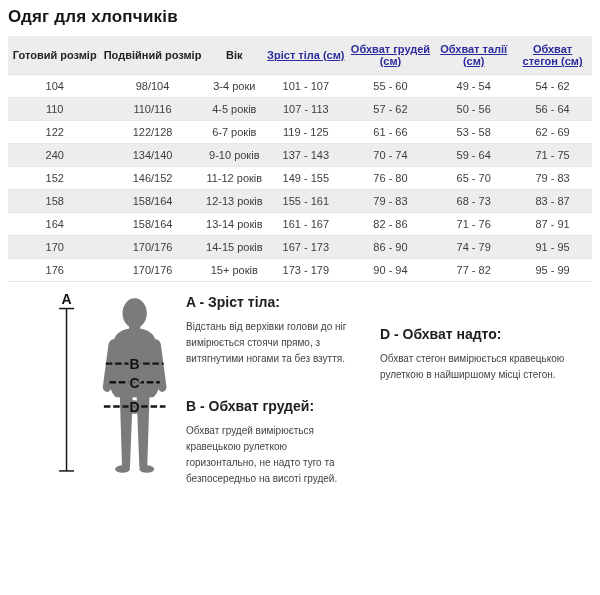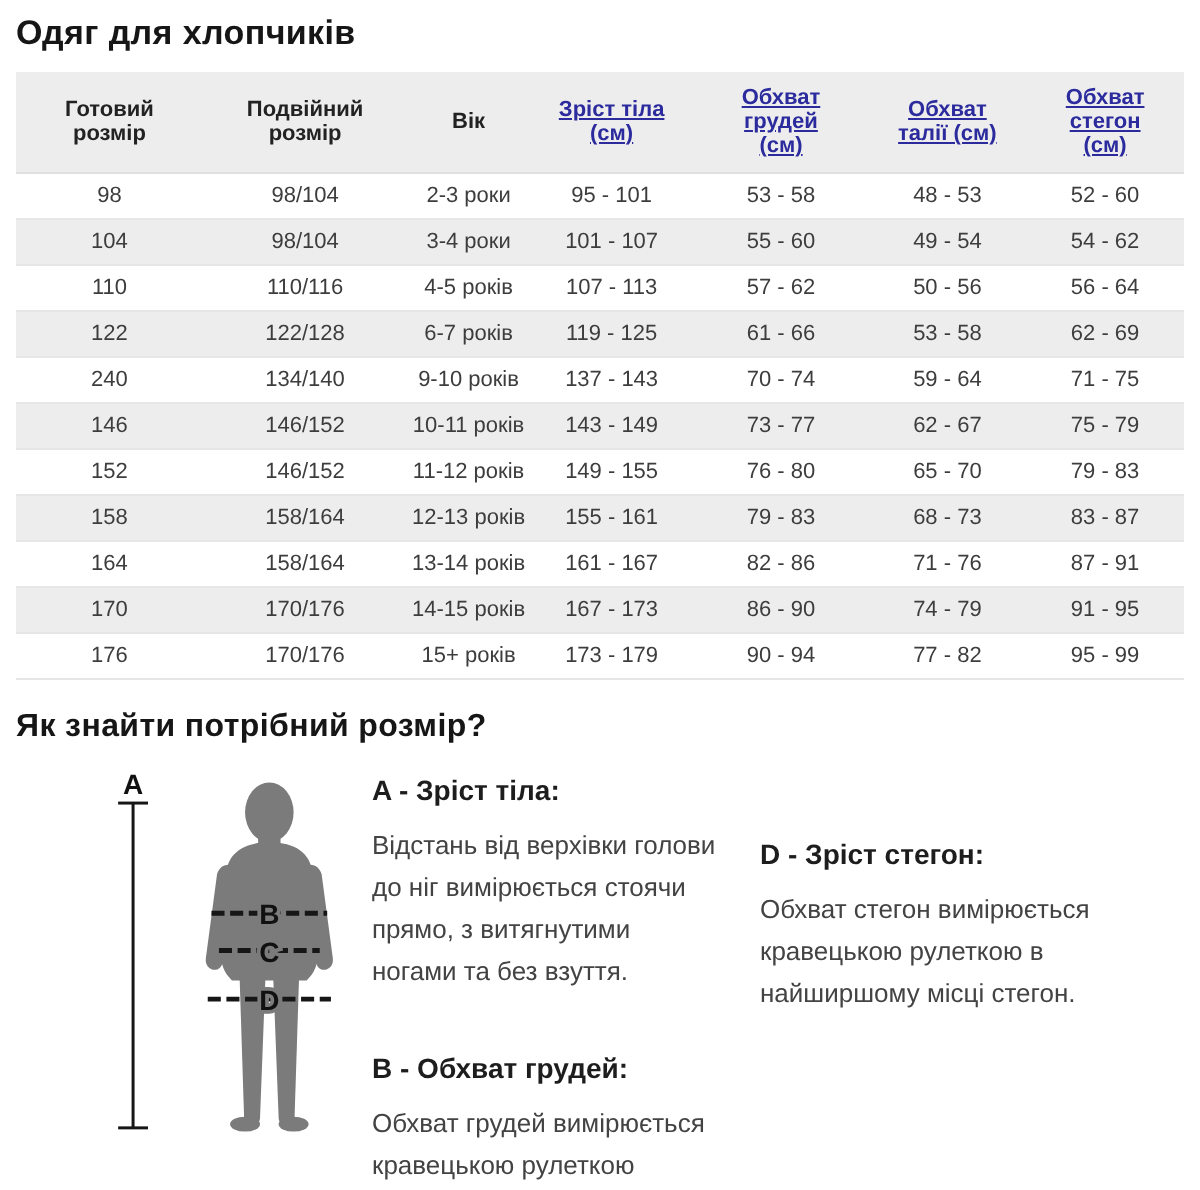--- a/index.html
+++ b/index.html
@@ -22,21 +22,21 @@
   }
   table.size-table col.c1 { width: 16%; }
   table.size-table col.c2 { width: 17.5%; }
   table.size-table col.c3 { width: 10.5%; }
   table.size-table col.c4 { width: 14%; }
   table.size-table col.c5 { width: 15%; }
   table.size-table col.c6 { width: 13.5%; }
   table.size-table col.c7 { width: 13.5%; }
   table.size-table th {
     background: #ededed; font-weight: bold; color: #222;
-    padding: 7px 14px; text-align: center; border-bottom: 1px solid #e0e0e0;
+    padding: 7px 2px; text-align: center; border-bottom: 1px solid #e0e0e0;
   }
   table.size-table th a {
     color: #2b2b9e; text-decoration: underline; font-weight: bold; cursor: pointer;
   }
   table.size-table td {
     padding: 5px 2px; text-align: center; color: #3d3d3d;
     border-bottom: 1px solid #e6e6e6;
   }
   table.size-table tbody tr:nth-child(even) td { background: #ededed; }
 
@@ -45,21 +45,21 @@
     margin: 15px 0 6px 0; letter-spacing: .2px;
   }
 
   .guide { display: flex; margin-top: 4px; }
   .figure-wrap { width: 178px; flex: 0 0 178px; padding-left: 38px; padding-top: 4px; }
   .gcol-left  { width: 172px; flex: 0 0 172px; margin-right: 22px; padding-top: 8px; }
   .gcol-right { flex: 1 1 auto; padding-top: 22px; }
   .gblock-b { margin-top: 30px; }
   .gblock-d { margin-top: 18px; }
   .gtitle { font-size: 14px; font-weight: bold; color: #1d1d1d; margin-bottom: 9px; }
-  .gtext  { font-size: 13px; line-height: 1.62; color: #434343; }
+  .gtext  { font-size: 10px; line-height: 1.62; color: #434343; }
 
   svg .sil { fill: #7b7b7b; }
   svg .measure { stroke: #161616; stroke-width: 2.6; stroke-dasharray: 7 3; }
   svg .aline { stroke: #161616; stroke-width: 1.6; }
   svg .flabel { font-family: "Liberation Sans", sans-serif; font-weight: bold; font-size: 15px; fill: #111; }
 </style>
 </head>
 <body>
 
 <div class="page">
@@ -82,29 +82,20 @@
         <th><span>Подвійний розмір</span></th>
         <th><span>Вік</span></th>
         <th><a>Зріст тіла (см)</a></th>
         <th><a>Обхват грудей (см)</a></th>
         <th><a>Обхват талії (см)</a></th>
         <th><a>Обхват стегон (см)</a></th>
       </tr>
     </thead>
     <tbody>
         <tr>
-          <td>98</td>
-          <td>98/104</td>
-          <td>2-3 роки</td>
-          <td>95 - 101</td>
-          <td>53 - 58</td>
-          <td>48 - 53</td>
-          <td>52 - 60</td>
-        </tr>
-        <tr>
           <td>104</td>
           <td>98/104</td>
           <td>3-4 роки</td>
           <td>101 - 107</td>
           <td>55 - 60</td>
           <td>49 - 54</td>
           <td>54 - 62</td>
         </tr>
         <tr>
           <td>110</td>
@@ -127,29 +118,20 @@
         <tr>
           <td>240</td>
           <td>134/140</td>
           <td>9-10 років</td>
           <td>137 - 143</td>
           <td>70 - 74</td>
           <td>59 - 64</td>
           <td>71 - 75</td>
         </tr>
         <tr>
-          <td>146</td>
-          <td>146/152</td>
-          <td>10-11 років</td>
-          <td>143 - 149</td>
-          <td>73 - 77</td>
-          <td>62 - 67</td>
-          <td>75 - 79</td>
-        </tr>
-        <tr>
           <td>152</td>
           <td>146/152</td>
           <td>11-12 років</td>
           <td>149 - 155</td>
           <td>76 - 80</td>
           <td>65 - 70</td>
           <td>79 - 83</td>
         </tr>
         <tr>
           <td>158</td>
@@ -183,21 +165,20 @@
           <td>170/176</td>
           <td>15+ років</td>
           <td>173 - 179</td>
           <td>90 - 94</td>
           <td>77 - 82</td>
           <td>95 - 99</td>
         </tr>
       </tbody>
   </table>
 
-  <h2 class="section-title">Як знайти потрібний розмір?</h2>
 
   <div class="guide">
 
     <div class="figure-wrap">
       <svg width="140" height="192" viewBox="0 0 150 200">
 
         <text x="22" y="12" text-anchor="middle" class="flabel">A</text>
         <line x1="14" y1="17" x2="30" y2="17" class="aline"></line>
         <line x1="22" y1="17" x2="22" y2="191" class="aline"></line>
         <line x1="14" y1="191" x2="30" y2="191" class="aline"></line>
@@ -229,19 +210,19 @@
         <p class="gtext">Відстань від верхівки голови до ніг вимірюється стоячи прямо, з витягнутими ногами та без взуття.</p>
       </div>
       <div class="gblock gblock-b">
         <div class="gtitle">B - Обхват грудей:</div>
         <p class="gtext">Обхват грудей вимірюється кравецькою рулеткою горизонтально, не надто туго та безпосередньо на висоті грудей.</p>
       </div>
     </div>
 
     <div class="gcol-right">
       <div class="gblock gblock-d">
-        <div class="gtitle">D - Зріст стегон:</div>
+        <div class="gtitle">D - Обхват надто:</div>
         <p class="gtext">Обхват стегон вимірюється кравецькою рулеткою в найширшому місці стегон.</p>
       </div>
     </div>
 
   </div>
 </div>
 
 </body></html>

